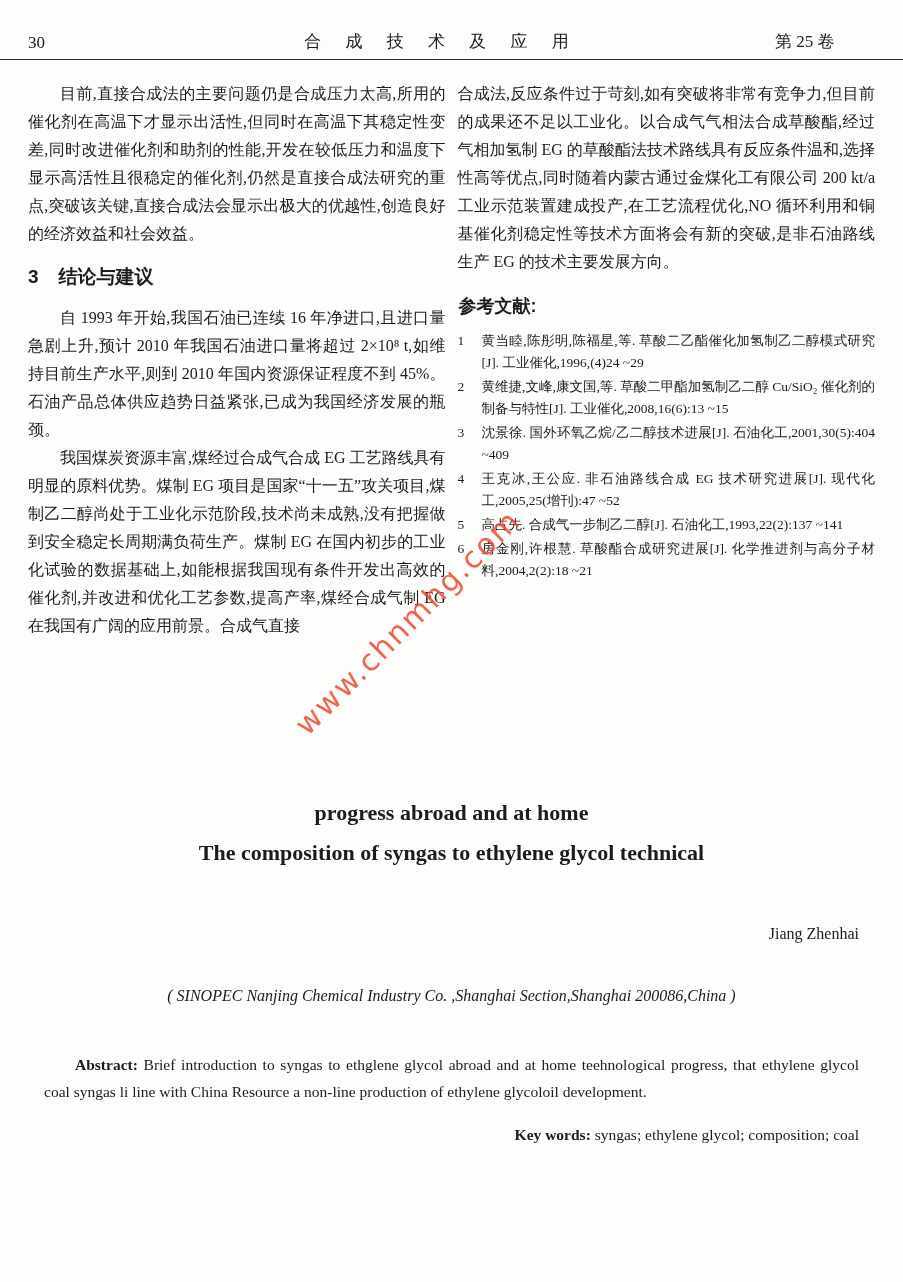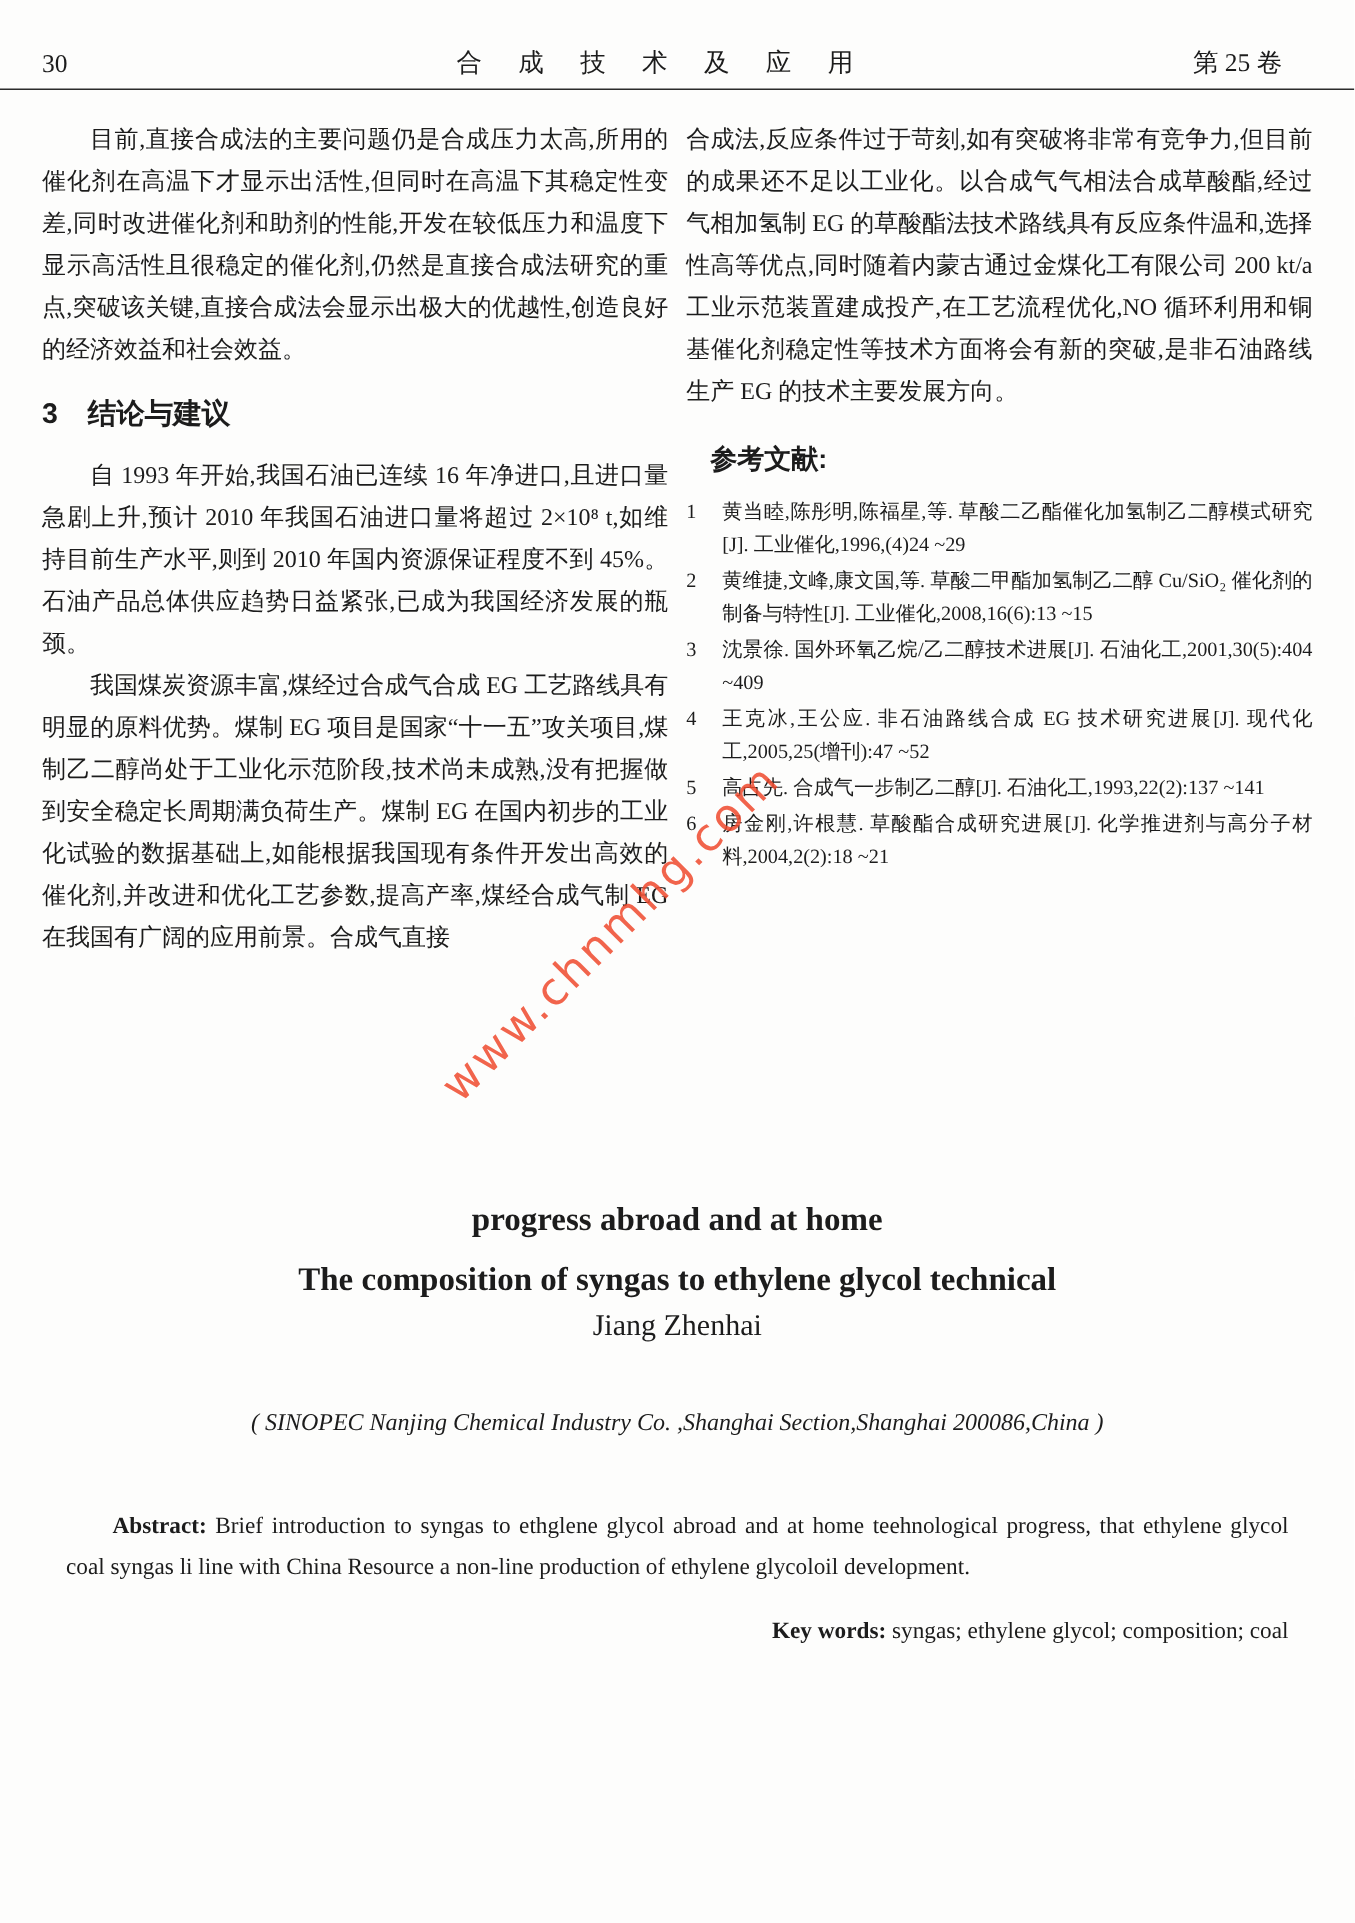--- a/index.html
+++ b/index.html
@@ -18,21 +18,21 @@
   
   .header {
     display: flex;
     align-items: flex-end;
     padding: 30px 28px 6px 28px;
     border-bottom: 1.6px solid #2b2b2b;
     font-size: 17px;
   }
   .header .hl { flex: 0 0 80px; text-align: left; }
   .header .hc { flex: 1; text-align: center; letter-spacing: 10px; }
-  .header .hr { flex: 0 0 100px; text-align: center; }
+  .header .hr { flex: 0 0 100px; text-align: left; }
 
   
   .columns {
     display: flex;
     gap: 12px;
     padding: 20px 28px 0 28px;
   }
   .col {
     flex: 1;
     font-size: 16px;
@@ -44,21 +44,21 @@
   .section-heading {
     font-weight: bold;
     font-size: 19px;
     margin: 15px 0 13px 0;
     font-family: "Liberation Sans", "DejaVu Sans", sans-serif;
   }
   .section-heading .num { margin-right: 20px; }
   .refs-heading {
     font-weight: bold;
     font-size: 18px;
-    margin: 16px 0 10px 16px;
+    margin: 16px 0 10px 1px;
     font-family: "Liberation Sans", "DejaVu Sans", sans-serif;
   }
   .ref {
     display: flex;
     font-size: 13.5px;
     line-height: 22px;
     margin-bottom: 2px;
   }
   .ref .ref-num { flex: 0 0 24px; }
   .ref .ref-text { flex: 1; text-align: justify; }
@@ -87,22 +87,23 @@
     padding: 0 44px;
     font-family: "Liberation Serif", "DejaVu Serif", serif;
   }
   .en-title {
     text-align: center;
     font-size: 22px;
     font-weight: bold;
     line-height: 40px;
   }
   .en-author {
-    text-align: center;
-    font-size: 20px;
+    text-align: right;
+    font-size: 16px;
+    margin-top: 52px;
   }
   .en-affil {
     text-align: center;
     font-size: 16px;
     font-style: italic;
     margin-top: 44px;
   }
   .en-abstract {
     margin-top: 46px;
     font-size: 15.5px;

